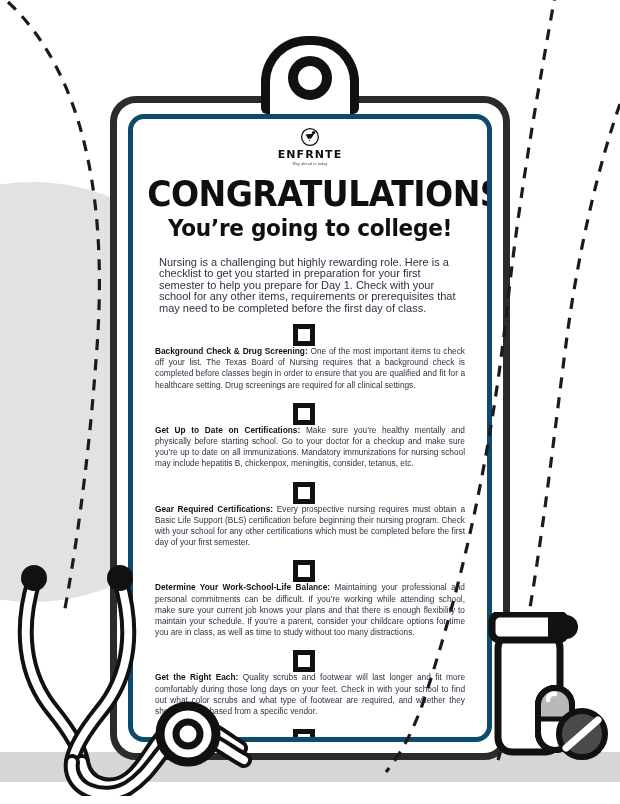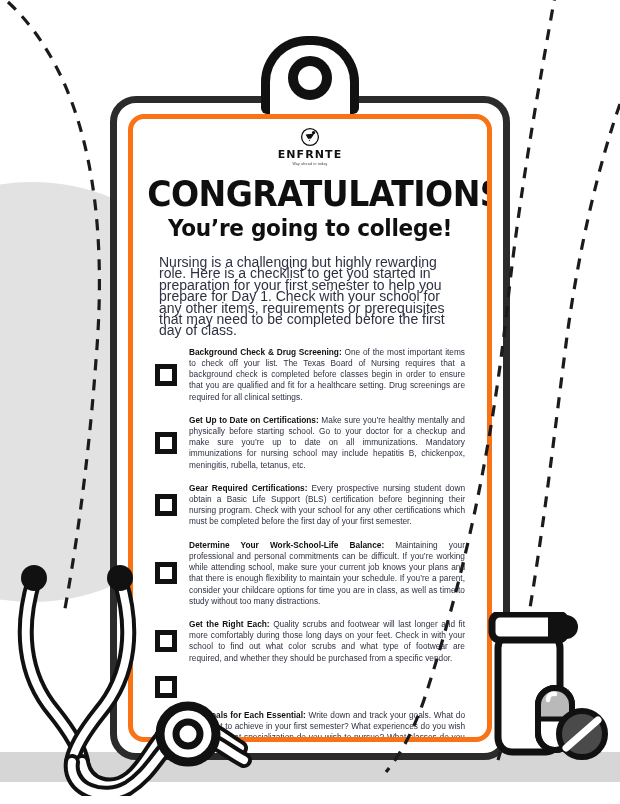--- a/index.html
+++ b/index.html
@@ -65,21 +65,21 @@
     background: #ffffff;
     box-sizing: border-box;
   }
 
   .paper {
     position: absolute;
     left: 128px;
     top: 114px;
     width: 364px;
     height: 628px;
-    border: 5px solid #f97316;
+    border: 5px solid #0c4a6e;
     border-radius: 16px;
     background: #ffffff;
     box-sizing: border-box;
     overflow: hidden;
   }
 
   
   .clip-outer {
     position: absolute;
     left: 261px;
@@ -153,34 +153,35 @@
     font-weight: bold;
     font-size: 23px;
     letter-spacing: -0.3px;
     color: #0f0f0f;
     line-height: 26px;
     transform: scaleX(0.94);
   }
 
   .intro {
     margin: 16px 26px 0 26px;
-    font-size: 14px;
+    font-size: 11px;
     line-height: 11.4px;
     color: #2d3142;
     text-align: left;
   }
 
   
   .checklist {
     margin: 10px 22px 0 22px;
   }
   .check-row {
     display: flex;
     align-items: center;
     margin-bottom: 12px;
+    flex-direction: column;
   }
   .checkbox {
     flex: 0 0 auto;
     width: 22px;
     height: 22px;
     border: 5px solid #111111;
     background: #ffffff;
     box-sizing: border-box;
     margin-right: 12px;
   }
@@ -264,29 +265,29 @@
         <div class="check-text">
           <span class="check-title">Background Check &amp; Drug Screening:</span>
           <span>One of the most important items to check off your list. The Texas Board of Nursing requires that a background check is completed before classes begin in order to ensure that you are qualified and fit for a healthcare setting. Drug screenings are required for all clinical settings.</span>
         </div>
       </div>
 
       <div class="check-row">
         <div class="checkbox"></div>
         <div class="check-text">
           <span class="check-title">Get Up to Date on Certifications:</span>
-          <span>Make sure you’re healthy mentally and physically before starting school. Go to your doctor for a checkup and make sure you’re up to date on all immunizations. Mandatory immunizations for nursing school may include hepatitis B, chickenpox, meningitis, rubella, tetanus, etc.</span>
+          <span>Make sure you’re healthy mentally and physically before starting school. Go to your doctor for a checkup and make sure you’re up to date on all immunizations. Mandatory immunizations for nursing school may include hepatitis B, chickenpox, meningitis, consider, tetanus, etc.</span>
         </div>
       </div>
 
       <div class="check-row">
         <div class="checkbox"></div>
         <div class="check-text">
           <span class="check-title">Gear Required Certifications:</span>
-          <span>Every prospective nursing student down obtain a Basic Life Support (BLS) certification before beginning their nursing program. Check with your school for any other certifications which must be completed before the first day of your first semester.</span>
+          <span>Every prospective nursing requires must obtain a Basic Life Support (BLS) certification before beginning their nursing program. Check with your school for any other certifications which must be completed before the first day of your first semester.</span>
         </div>
       </div>
 
       <div class="check-row">
         <div class="checkbox"></div>
         <div class="check-text">
           <span class="check-title">Determine Your Work-School-Life Balance:</span>
           <span>Maintaining your professional and personal commitments can be difficult. If you’re working while attending school, make sure your current job knows your plans and that there is enough flexibility to maintain your schedule. If you’re a parent, consider your childcare options for time you are in class, as well as time to study without too many distractions.</span>
         </div>
       </div>

